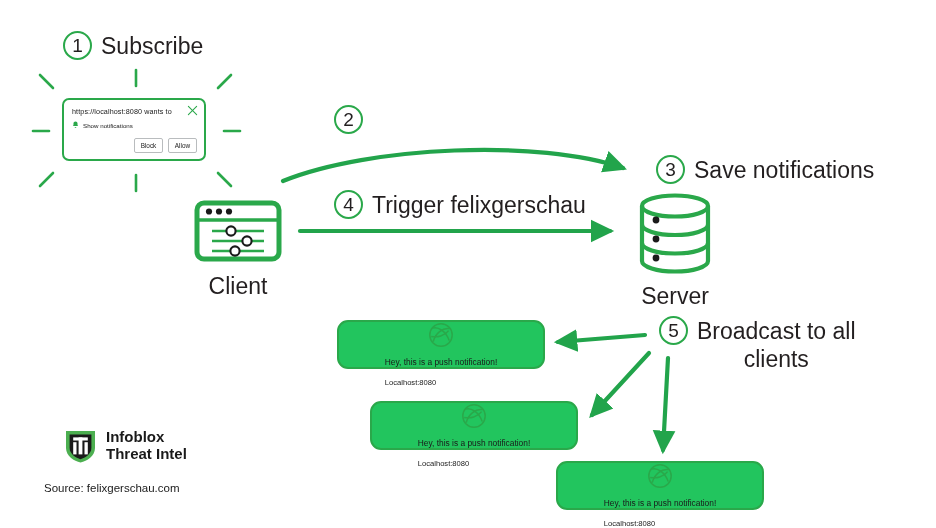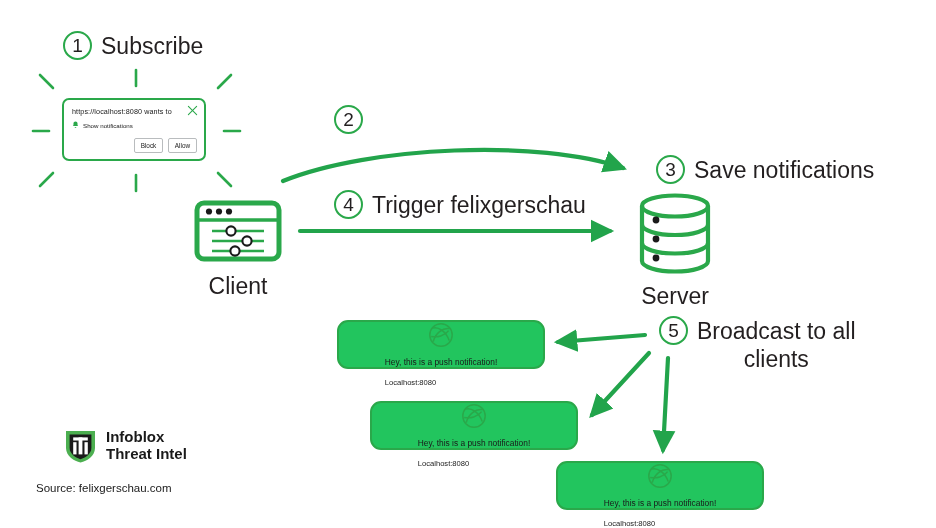--- a/index.html
+++ b/index.html
@@ -154,21 +154,21 @@
   }
   #logo-words {
     font-size: 15px;
     font-weight: bold;
     line-height: 17px;
     color: #1a1a1a;
     white-space: pre-line;
   }
   #source-line {
     position: absolute;
-    left: 36px; top: 482px;
+    left: 44px; top: 482px;
     font-size: 11.5px;
     color: #1a1a1a;
   }
 </style>
 </head>
 <body>
 
 <div id="canvas">
 
   <svg class="svg-layer" viewBox="0 0 936 528">

